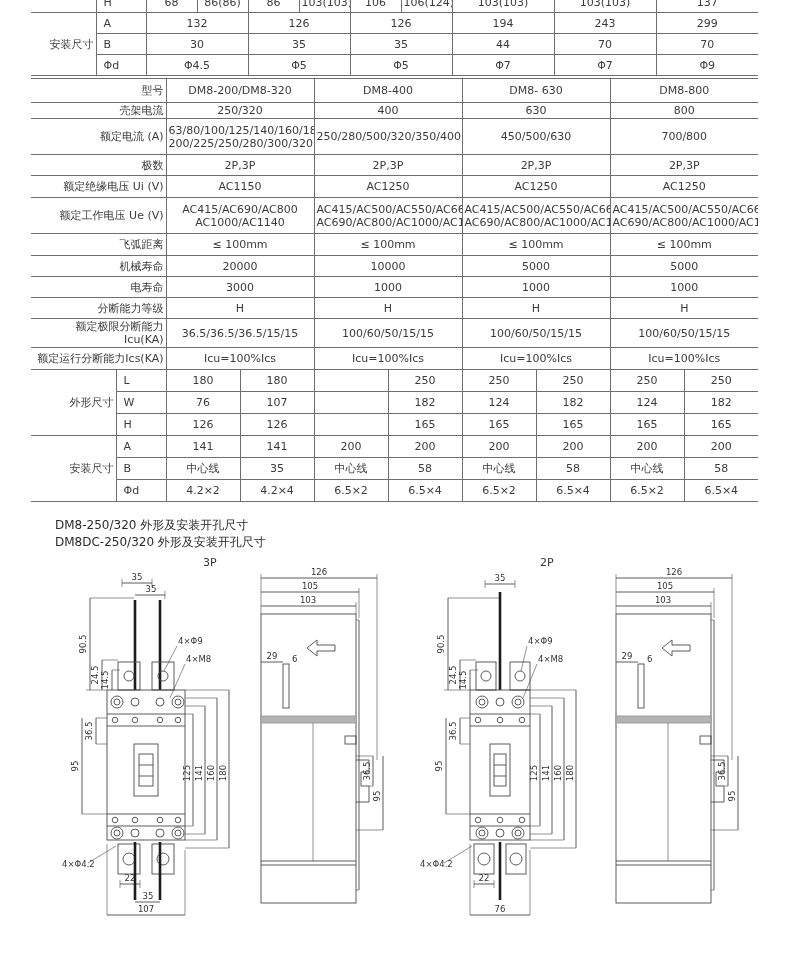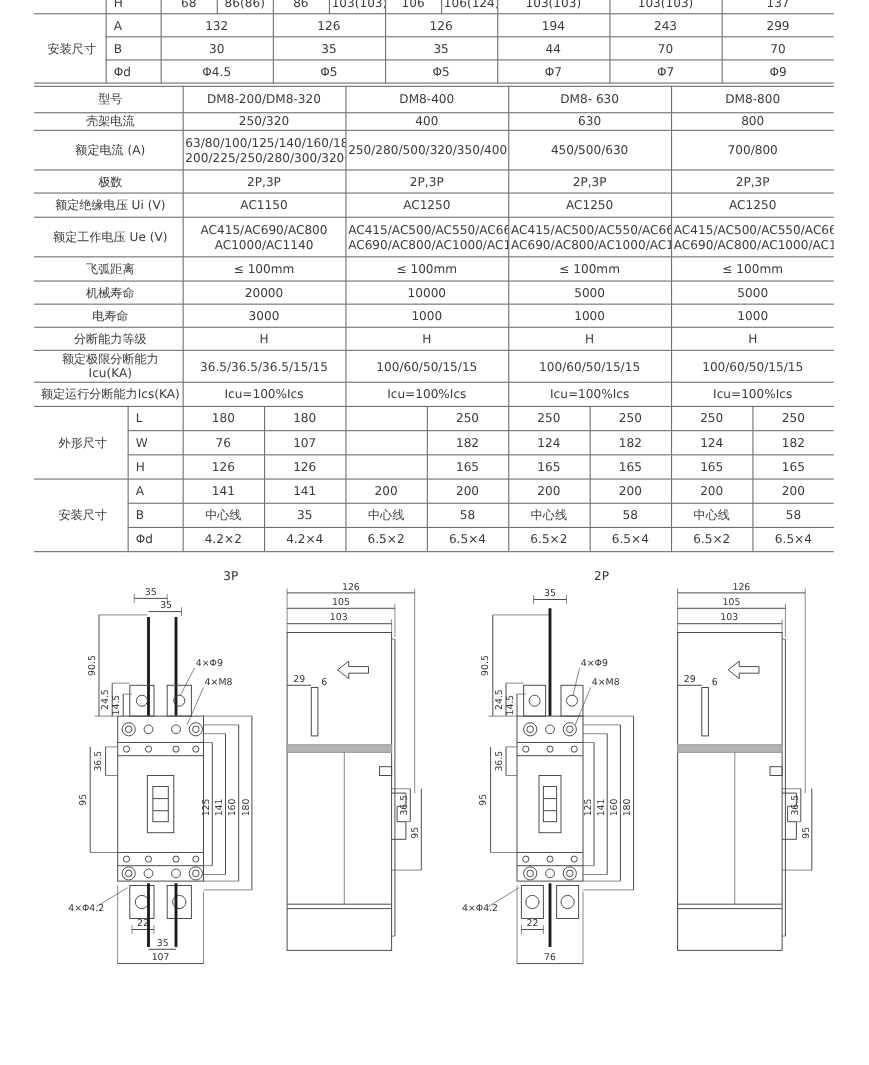--- a/index.html
+++ b/index.html
@@ -8,21 +8,21 @@
     font-family:"DejaVu Sans","Liberation Sans",sans-serif;
     color:#3b3b3b;
   }
   
   .tbl{border-collapse:collapse;table-layout:fixed;width:727px;margin-left:31px;
        font-size:11px;line-height:13px}
   .tbl td{border:1px solid #6e6e6e;text-align:center;padding:1px 2px;
           white-space:pre-line;overflow:hidden}
   .tbl td:first-child{border-left:0}
   .tbl td:last-child{border-right:0}
-  .tbl td.gl,.tbl td.lbl{text-align:center;padding-left:6px}
+  .tbl td.gl,.tbl td.lbl{text-align:right;padding-left:6px}
   .tbl td.sub{text-align:left;padding-left:7px}
   .tbl td.blank{border-top:0;border-left:0}
   .t1clip{height:78px;overflow:hidden}
   .t1{margin-top:-9px}
   .t1 tr{height:21px}
   .t2{}
   .t2 tr{height:21px}
   .t2 tr.h22{height:22px}
   .t2 tr.h24{height:24px}
   .t2 tr.h25{height:14px}
@@ -276,20 +276,22 @@
     <td>6.5×4</td>
     <td>6.5×2</td>
     <td>6.5×4</td>
     <td>6.5×2</td>
     <td>6.5×4</td>
   </tr>
 </tbody>
   </table>
 
 <div class="titles">
+  <div>DM8-250/320 外形及安装开孔尺寸</div>
+  <div>DM8DC-250/320 外形及安装开孔尺寸</div>
 </div>
 
 <div class="drawings">
   <div class="pole-label" style="left:203px">3P</div>
   <div class="pole-label" style="left:540px">2P</div>
 
   <svg class="draw" style="left:60px;top:12px" width="190" height="355" viewBox="0 0 190 355">
     <g>
       <line x1="62" y1="15" x2="92" y2="15"></line>
         <line x1="62" y1="11" x2="62" y2="19" class="thin"></line>

